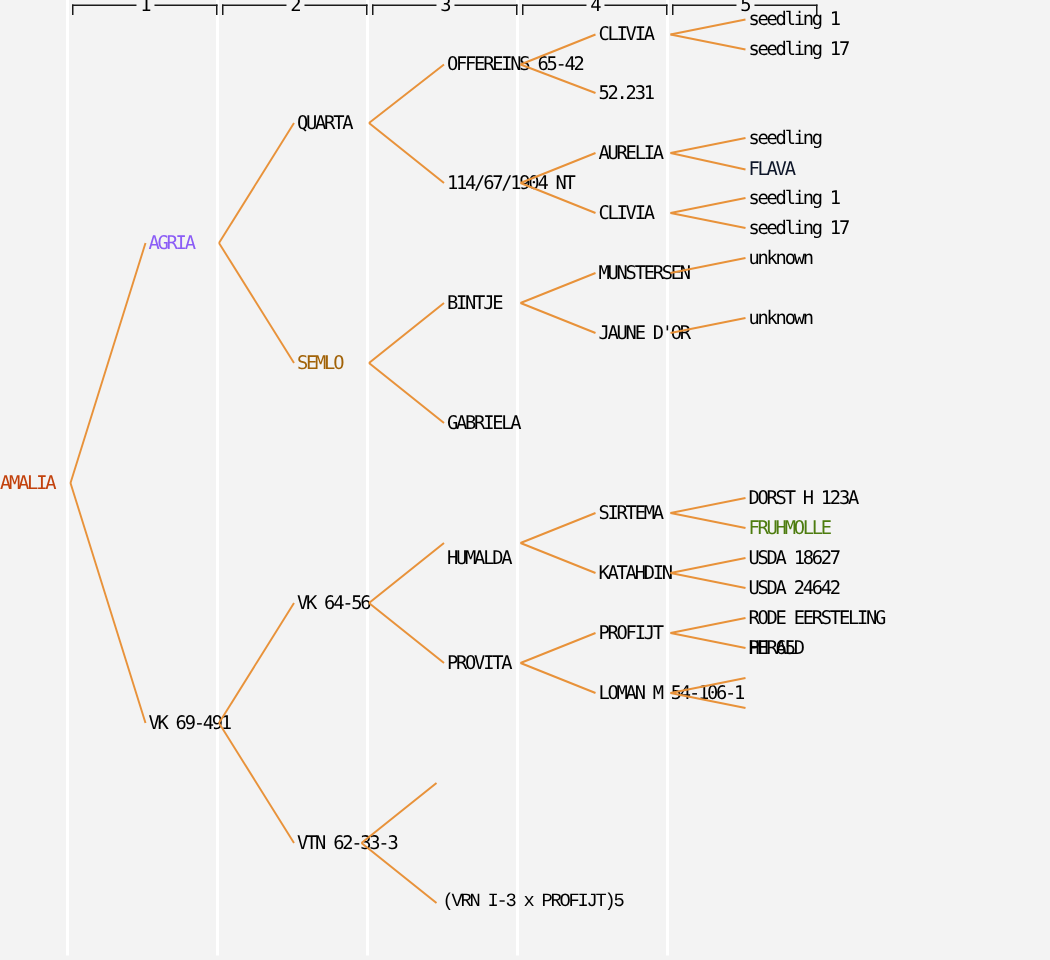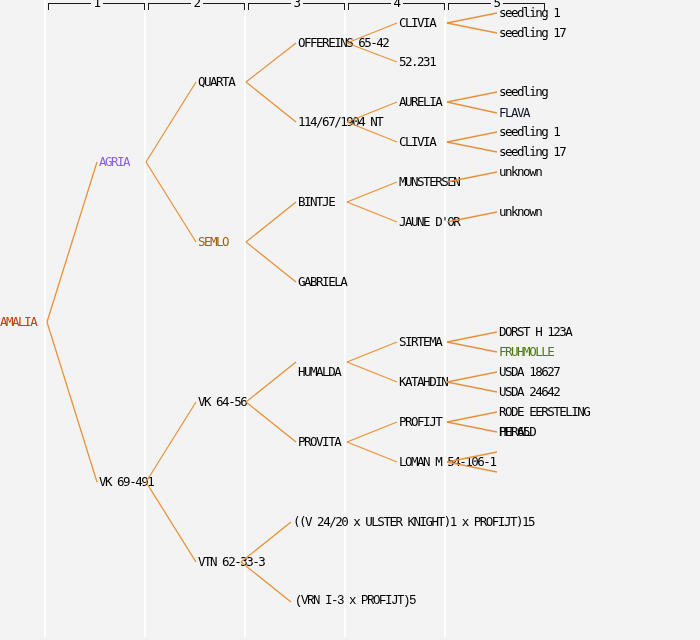--- a/index.html
+++ b/index.html
@@ -97,21 +97,20 @@
     <span class="node" style="left: 198px; top: 82px; color: rgb(0, 0, 0);">QUARTA</span>
     <span class="node" style="left: 198px; top: 242px; color: #a16207;">SEMLO</span>
     <span class="node" style="left: 198px; top: 402px; color: rgb(0, 0, 0);">VK 64-56</span>
     <span class="node" style="left: 198px; top: 562px; color: rgb(0, 0, 0);">VTN 62-33-3</span>
     <span class="node" style="left: 298px; top: 43px; color: rgb(0, 0, 0);">OFFEREINS 65-42</span>
     <span class="node" style="left: 298px; top: 122px; color: rgb(0, 0, 0);">114/67/1904 NT</span>
     <span class="node" style="left: 298px; top: 202px; color: rgb(0, 0, 0);">BINTJE</span>
     <span class="node" style="left: 298px; top: 282px; color: rgb(0, 0, 0);">GABRIELA</span>
     <span class="node" style="left: 298px; top: 362px; color: rgb(0, 0, 0); margin-top: 10px;">HUMALDA</span>
     <span class="node" style="left: 298px; top: 442px; color: rgb(0, 0, 0);">PROVITA</span>
-    <span class="node" style="left: 293px; top: 522px; color: rgb(0, 0, 0);">((V 24/20 x ULSTER KNIGHT)1 x PROFIJT)15</span>
     <span class="node" style="left: 295px; top: 602px; color: #000000; font-family: Liberation Mono, monospace;">(VRN I-3 x PROFIJT)5</span>
     <span class="node" style="left: 399px; top: 23px; color: rgb(0, 0, 0);">CLIVIA</span>
     <span class="node" style="left: 399px; top: 62px; color: rgb(0, 0, 0);">52.231</span>
     <span class="node" style="left: 399px; top: 102px; color: rgb(0, 0, 0);">AURELIA</span>
     <span class="node" style="left: 399px; top: 142px; color: rgb(0, 0, 0);">CLIVIA</span>
     <span class="node" style="left: 399px; top: 182px; color: rgb(0, 0, 0);">MUNSTERSEN</span>
     <span class="node" style="left: 399px; top: 222px; color: rgb(0, 0, 0);">JAUNE D'OR</span>
     <span class="node" style="left: 399px; top: 342px; color: rgb(0, 0, 0);">SIRTEMA</span>
     <span class="node" style="left: 399px; top: 382px; color: rgb(0, 0, 0);">KATAHDIN</span>
     <span class="node" style="left: 399px; top: 422px; color: rgb(0, 0, 0);">PROFIJT</span>

